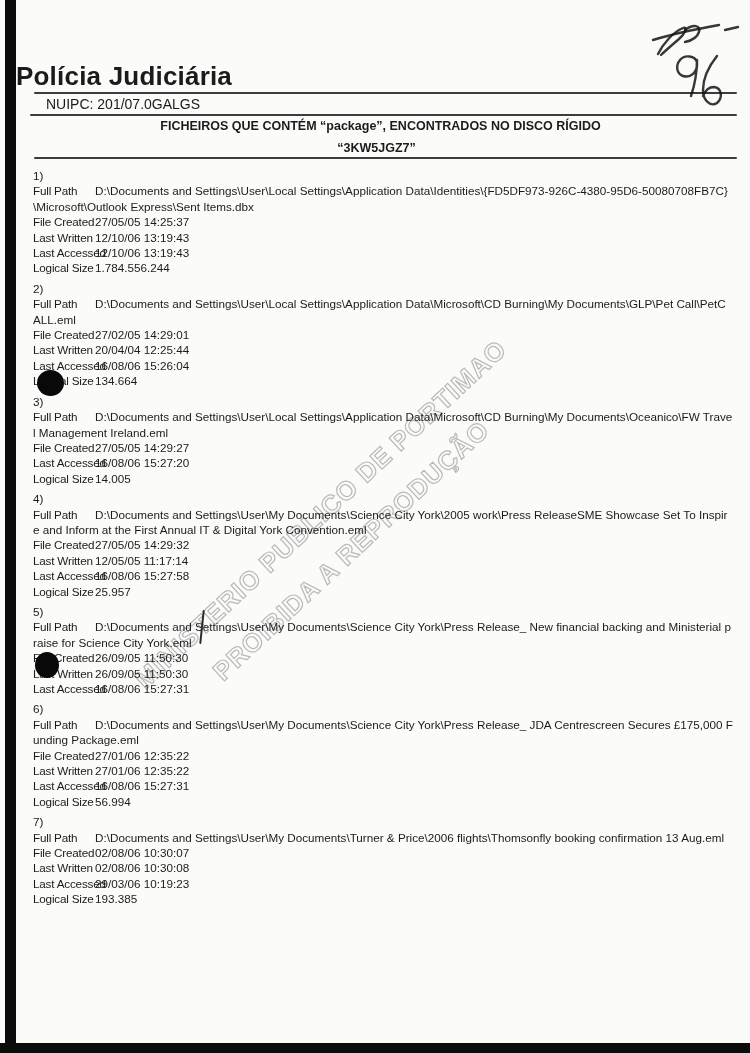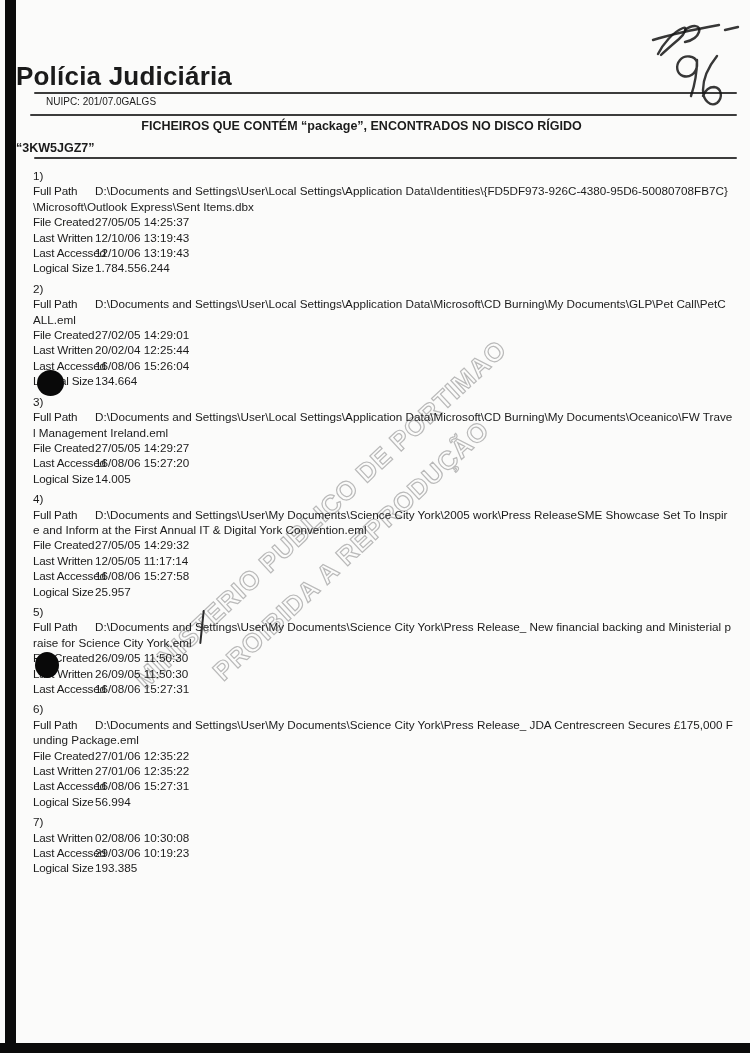--- a/index.html
+++ b/index.html
@@ -12,24 +12,24 @@
   .edge-left{position:absolute;left:5px;top:0;width:11px;height:1044px;background:#0b0b0b;}
   .edge-bottom{position:absolute;left:0;top:1043px;width:750px;height:10px;background:#0b0b0b;}
 
   
   .doc-title{position:absolute;top:61px;left:16px;width:721px;text-align:left;
     font-size:26px;font-weight:bold;letter-spacing:.2px;}
   .rule{position:absolute;height:2px;background:#3c3c3c;border-radius:1px;}
   .rule-a{top:92px;left:34px;width:703px;}
   .rule-b{top:114px;left:30px;width:707px;}
   .rule-c{top:157px;left:34px;width:703px;}
-  .nuipc{position:absolute;top:96px;left:46px;font-size:10px;}
-  .heading1{position:absolute;top:119px;left:1px;width:721px;text-align:center;
+  .nuipc{position:absolute;top:96px;left:46px;font-size:14px;}
+  .heading1{position:absolute;top:119px;left:20px;width:721px;text-align:center;
     font-size:12.5px;font-weight:bold;}
-  .heading2{position:absolute;top:141px;left:16px;width:721px;text-align:left;
+  .heading2{position:absolute;top:141px;left:16px;width:721px;text-align:center;
     font-size:12.5px;font-weight:bold;}
 
   
   .entries{position:absolute;top:168px;left:33px;width:700px;
     font-size:11.7px;line-height:15.4px;}
   .entry{margin-bottom:5px;}
   .entry-line .lbl{display:inline-block;width:62px;white-space:nowrap;
     letter-spacing:-0.2px;vertical-align:top;}
   .val-path{word-break:break-all;}
 
@@ -80,21 +80,21 @@
     <div class="entry-line"><span class="lbl">File Created</span><span>27/05/05 14:25:37</span></div>
     <div class="entry-line"><span class="lbl">Last Written</span><span>12/10/06 13:19:43</span></div>
     <div class="entry-line"><span class="lbl">Last Accessed</span><span>12/10/06 13:19:43</span></div>
     <div class="entry-line"><span class="lbl">Logical Size</span><span>1.784.556.244</span></div>
   </div>
 
   <div class="entry">
     <div class="entry-line">2)</div>
     <div class="entry-line"><span class="lbl">Full Path</span><span class="val-path">D:\Documents and Settings\User\Local Settings\Application Data\Microsoft\CD Burning\My Documents\GLP\Pet Call\PetCALL.eml</span></div>
     <div class="entry-line"><span class="lbl">File Created</span><span>27/02/05 14:29:01</span></div>
-    <div class="entry-line"><span class="lbl">Last Written</span><span>20/02/04 12:25:44</span></div>
+    <div class="entry-line"><span class="lbl">Last Written</span><span>20/04/04 12:25:44</span></div>
     <div class="entry-line"><span class="lbl">Last Accessed</span><span>16/08/06 15:26:04</span></div>
     <div class="entry-line"><span class="lbl">Logical Size</span><span>134.664</span></div>
   </div>
 
   <div class="entry">
     <div class="entry-line">3)</div>
     <div class="entry-line"><span class="lbl">Full Path</span><span class="val-path">D:\Documents and Settings\User\Local Settings\Application Data\Microsoft\CD Burning\My Documents\Oceanico\FW Travel Management Ireland.eml</span></div>
     <div class="entry-line"><span class="lbl">File Created</span><span>27/05/05 14:29:27</span></div>
     <div class="entry-line"><span class="lbl">Last Accessed</span><span>16/08/06 15:27:20</span></div>
     <div class="entry-line"><span class="lbl">Logical Size</span><span>14.005</span></div>
@@ -121,20 +121,22 @@
     <div class="entry-line">6)</div>
     <div class="entry-line"><span class="lbl">Full Path</span><span class="val-path">D:\Documents and Settings\User\My Documents\Science City York\Press Release_ JDA Centrescreen Secures £175,000 Funding Package.eml</span></div>
     <div class="entry-line"><span class="lbl">File Created</span><span>27/01/06 12:35:22</span></div>
     <div class="entry-line"><span class="lbl">Last Written</span><span>27/01/06 12:35:22</span></div>
     <div class="entry-line"><span class="lbl">Last Accessed</span><span>16/08/06 15:27:31</span></div>
     <div class="entry-line"><span class="lbl">Logical Size</span><span>56.994</span></div>
   </div>
 
   <div class="entry">
     <div class="entry-line">7)</div>
+    <div class="entry-line"><span class="lbl">Full Path</span><span class="val-path">D:\Documents and Settings\User\My Documents\Turner &amp; Price\2006 flights\Thomsonfly booking confirmation 13 Aug.eml</span></div>
+    <div class="entry-line"><span class="lbl">File Created</span><span>02/08/06 10:30:07</span></div>
     <div class="entry-line"><span class="lbl">Last Written</span><span>02/08/06 10:30:08</span></div>
     <div class="entry-line"><span class="lbl">Last Accessed</span><span>29/03/06 10:19:23</span></div>
     <div class="entry-line"><span class="lbl">Logical Size</span><span>193.385</span></div>
   </div>
 
 </div>
 
 <div class="blot blot1"></div>
 <div class="blot blot2"></div>
 <div class="pen-stroke"></div>

